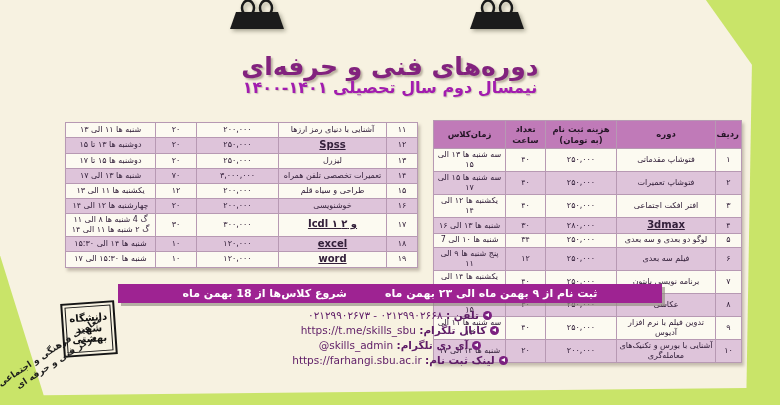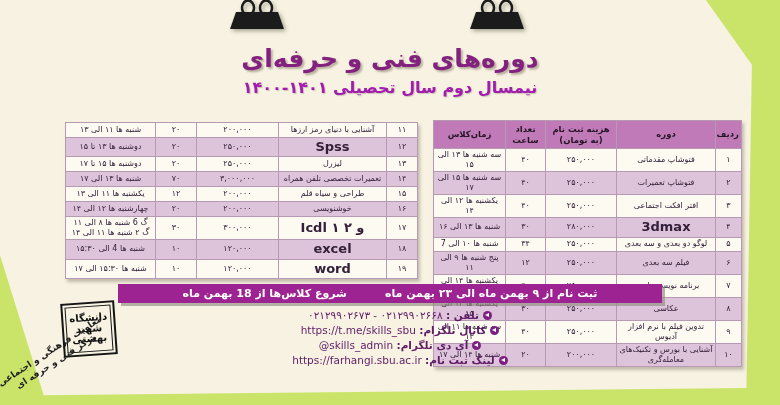--- a/index.html
+++ b/index.html
@@ -12,40 +12,40 @@
     position:absolute; inset:0; background:#f7f2e1;
     clip-path: polygon(0 0, 90.5% 0, 96.4% 16%, 95.7% 95.8%, 5.6% 97.6%, 0 63%);
   }
 
   
   .clip { position:absolute; top:0; width:58px; height:30px; z-index:5;
           filter: drop-shadow(2px 2px 2px rgba(60,60,40,.45)); }
   .clip-l { left:228px; } .clip-r { left:468px; }
 
   
-  .title { position:absolute; top:44px; left:200px; width:380px; text-align:center;
+  .title { position:absolute; top:52px; left:200px; width:380px; text-align:center;
            font-size:25px; font-weight:bold; color:#82227e; direction:rtl;
            text-shadow:2px 2px 2px rgba(110,95,80,.45); }
   .subtitle { position:absolute; top:78px; left:200px; width:380px; text-align:center;
               font-size:16px; font-weight:bold; color:#a21caf; direction:rtl;
               text-shadow:1px 1px 1px rgba(110,95,80,.3); }
   .subtitle .ltr { direction:ltr; unicode-bidi:isolate; }
 
   
   table.tbl { position:absolute; border-collapse:collapse; table-layout:fixed;
               direction:rtl; background:#fcfaf1; border:1px solid #8d6b8d;
               box-shadow:2px 3px 3px rgba(120,108,96,.4); }
   .tbl td, .tbl th { border:1px solid #b799b3; text-align:center;
                      font-size:8px; color:#33203a; padding:1px 2px; line-height:1.25; }
   .tbl thead th { background:#c07ab8; color:#241526; font-weight:bold;
                   font-size:8.5px; padding:3px 2px; }
   .tbl tbody tr { height:14px; }
   #left-table tbody tr { height:15px; }
   .tbl tbody tr.alt { background:#dec4da; }
-  .tbl td.latin { direction:ltr; font-weight:bold; font-size:13px; }
+  .tbl td.latin { direction:ltr; font-weight:bold; font-size:10px;text-decoration:underline; }
   #right-table { left:433px; top:120px; width:308px; }
   #left-table  { left:65px;  top:122px; width:352px; }
   .rc1{width:26px}.rc2{width:99px}.rc3{width:71px}.rc4{width:40px}.rc5{width:72px}
   .lc1{width:31px}.lc2{width:108px}.lc3{width:82px}.lc4{width:41px}.lc5{width:90px}
 
   
   .banner { position:absolute; left:118px; top:284px; width:544px; height:19px;
             background:#9e2392; color:#fff; font-weight:bold; font-size:11px;
             display:flex; justify-content:center; align-items:center; gap:38px;
             direction:rtl; box-shadow:3px 3px 0 rgba(145,140,128,.65); }
@@ -239,30 +239,30 @@
           <td>۲۰۰,۰۰۰</td>
           <td>۲۰</td>
           <td>چهارشنبه ها ۱۲ الی ۱۴</td>
         </tr>
         <tr>
           <td>۱۷</td>
           <td class="latin">Icdl ۱ و ۲</td>
           <td>۳۰۰,۰۰۰</td>
           <td>۳۰</td>
           <td>
-            <div>گ 6 شنبه ها ۸ الی ۱۱</div>
+            <div>گ 4 شنبه ها ۸ الی ۱۱</div>
             <div>گ ۲ شنبه ها ۱۱ الی ۱۴</div>
           </td>
         </tr>
         <tr class="alt">
           <td>۱۸</td>
           <td class="latin">excel</td>
           <td>۱۲۰,۰۰۰</td>
           <td>۱۰</td>
-          <td>شنبه ها 4 الی ۱۵:۳۰</td>
+          <td>شنبه ها ۱۴ الی ۱۵:۳۰</td>
         </tr>
         <tr>
           <td>۱۹</td>
           <td class="latin">word</td>
           <td>۱۲۰,۰۰۰</td>
           <td>۱۰</td>
           <td>شنبه ها ۱۵:۳۰ الی ۱۷</td>
         </tr>
       </tbody>
   </table>

